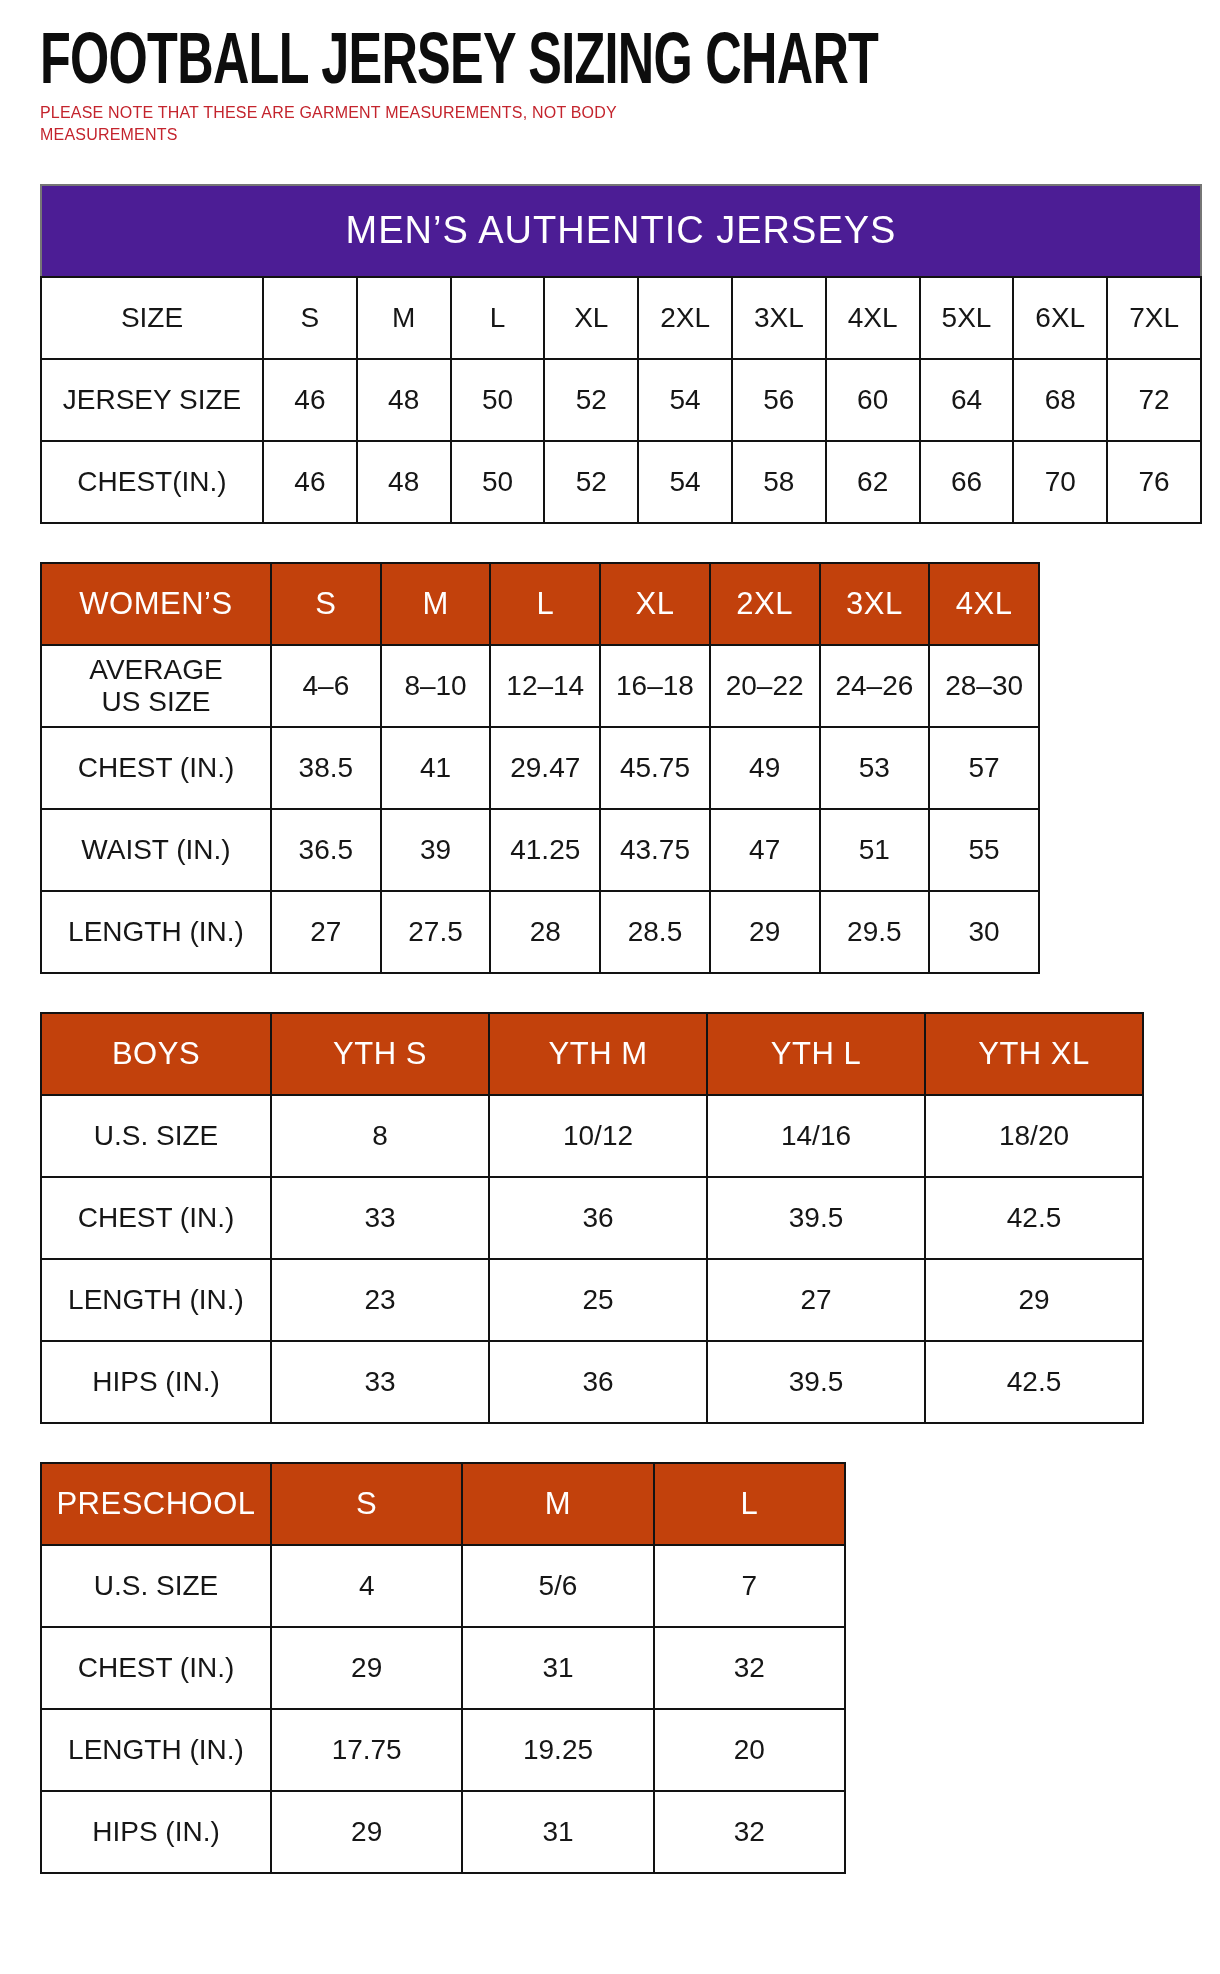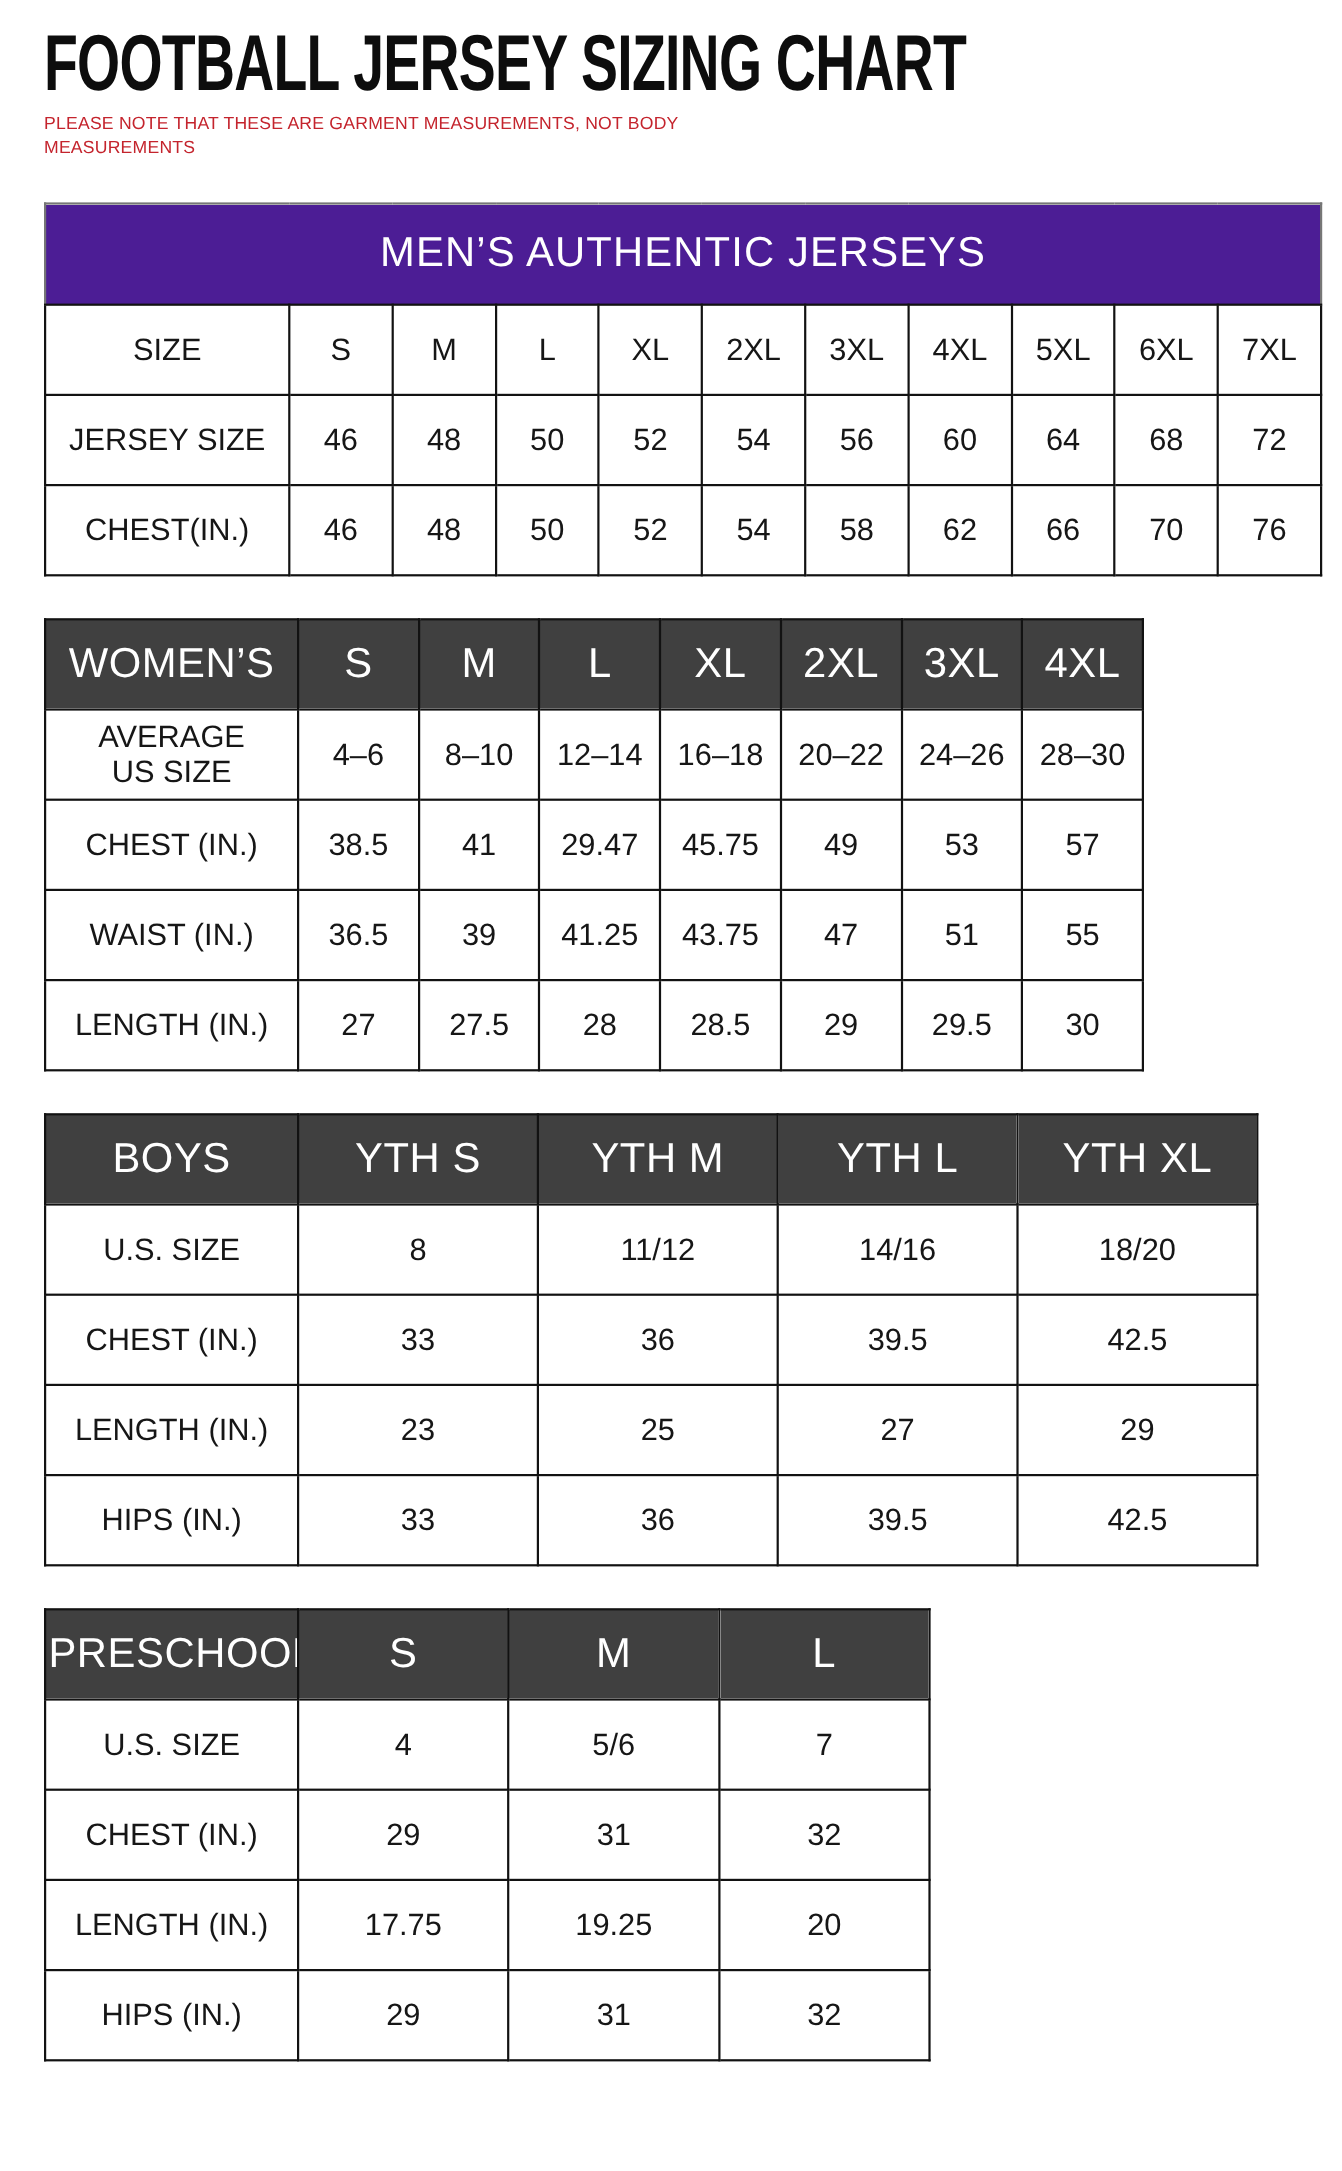--- a/index.html
+++ b/index.html
@@ -58,23 +58,23 @@
   .tbl td.banner-cell {
     background: #4c1d95;
     color: #ffffff;
     font-size: 38px;
     height: 90px;
     border: 2px solid #767676;
     border-bottom: 2px solid #121212;
     letter-spacing: 1px;
   }
   .tbl td.head-cell {
-    background: #404040;
+    background: #c2410c;
     color: #ffffff;
-    font-size: 38px;
+    font-size: 31px;
     letter-spacing: 0.5px;
   }
   
   .tbl-mens      { width: 1162px; margin-top: 28px; }
   .tbl-mens .c-label      { width: 222px; }
   .tbl-womens    { width: 1000px; }
   .tbl-womens .c-label    { width: 230px; }
   .tbl-boys      { width: 1104px; }
   .tbl-boys .c-label      { width: 230px; }
   .tbl-preschool { width: 806px; }
@@ -210,21 +210,21 @@
         <tr>
           <td class="head-cell">BOYS</td>
           <td class="head-cell">YTH S</td>
           <td class="head-cell">YTH M</td>
           <td class="head-cell">YTH L</td>
           <td class="head-cell">YTH XL</td>
         </tr>
         <tr>
           <td class="label-cell">U.S. SIZE</td>
           <td>8</td>
-          <td>11/12</td>
+          <td>10/12</td>
           <td>14/16</td>
           <td>18/20</td>
         </tr>
         <tr>
           <td class="label-cell">CHEST (IN.)</td>
           <td>33</td>
           <td>36</td>
           <td>39.5</td>
           <td>42.5</td>
         </tr>

